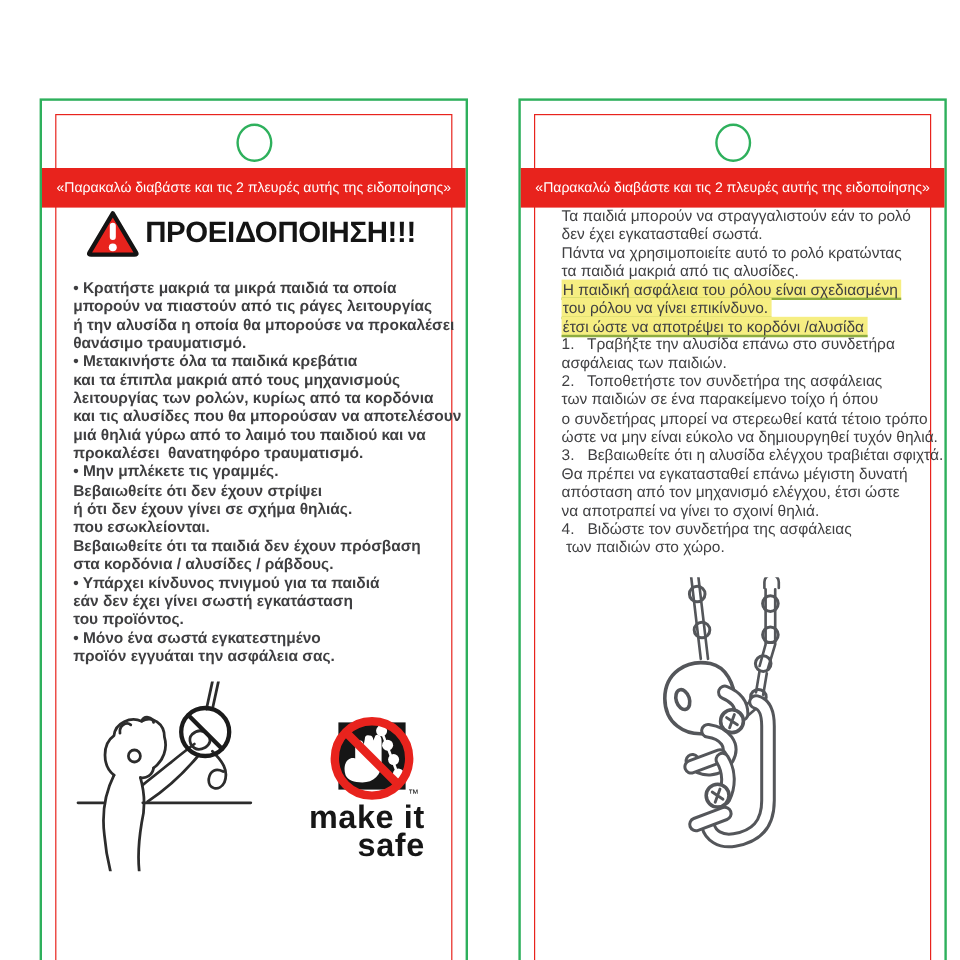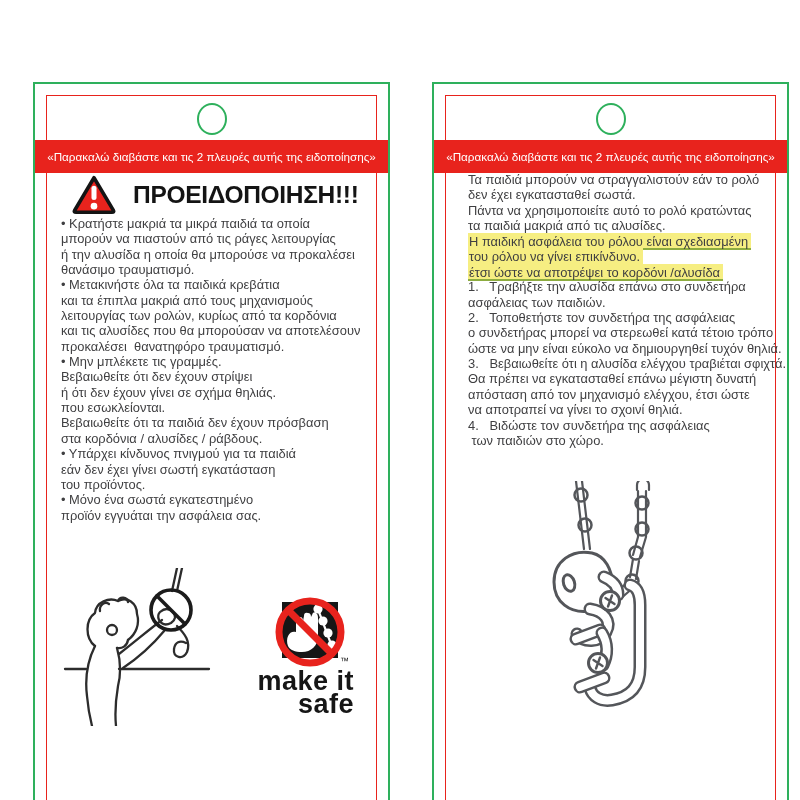--- a/index.html
+++ b/index.html
@@ -13,24 +13,24 @@
        border:2px solid var(--green);box-sizing:border-box;}
   .tag-left{left:33px;}
   .tag-right{left:432px;}
   .red-frame{position:absolute;top:11px;left:11px;right:11px;bottom:11px;
              border:1.5px solid var(--red);pointer-events:none;}
   .hole{position:absolute;top:19px;left:50%;transform:translateX(-50%);
         width:26px;height:28px;border:2.5px solid var(--green);border-radius:50%;background:#fff;}
   .band{position:absolute;top:56px;left:0;right:0;height:33px;background:var(--red);
         display:flex;align-items:center;justify-content:center;}
   .band-text{color:#fff;font-size:11.7px;letter-spacing:0;white-space:nowrap;}
-  .title-row{position:absolute;left:36px;top:90px;display:flex;align-items:center;gap:16px;}
+  .title-row{position:absolute;left:36px;top:90px;display:flex;align-items:center;gap:4px;}
   .title{font-size:24.5px;font-weight:bold;color:#141414;letter-spacing:-0.3px;white-space:nowrap;}
   .body{position:absolute;font-size:12.9px;line-height:15.35px;}
-  .body-left{left:26px;top:132px;}
+  .body-left{left:26px;top:148px;font-weight:bold;}
   .body-right{left:14px;top:88px;margin-left:20px;}
   .line{white-space:pre;color:var(--text);}
   .hl{background:var(--highlight);border-bottom:2.5px solid var(--underline);padding:0.5px 3px 0 1px;}
   .child-illus{position:absolute;left:24px;top:484px;}
   .logo-block{position:absolute;right:34px;top:512px;display:flex;flex-direction:column;align-items:flex-end;}
   .logo-text{font-size:27px;line-height:23px;font-weight:bold;color:var(--ink);
              letter-spacing:0.5px;text-align:right;white-space:nowrap;}
   .device-illus{position:absolute;left:112px;top:397px;}
   svg{display:block;}
   .ln{stroke:#2c2c2c;stroke-width:2.3;fill:none;stroke-linecap:round;stroke-linejoin:round;}
@@ -61,20 +61,21 @@
 
     <div class="body body-left">
         <div class="line">• Κρατήστε μακριά τα μικρά παιδιά τα οποία</div>
         <div class="line">μπορούν να πιαστούν από τις ράγες λειτουργίας</div>
         <div class="line">ή την αλυσίδα η οποία θα μπορούσε να προκαλέσει</div>
         <div class="line">θανάσιμο τραυματισμό.</div>
         <div class="line">• Μετακινήστε όλα τα παιδικά κρεβάτια</div>
         <div class="line">και τα έπιπλα μακριά από τους μηχανισμούς</div>
         <div class="line">λειτουργίας των ρολών, κυρίως από τα κορδόνια</div>
         <div class="line">και τις αλυσίδες που θα μπορούσαν να αποτελέσουν</div>
+        <div class="line">μιά θηλιά γύρω από το λαιμό του παιδιού και να</div>
         <div class="line">προκαλέσει  θανατηφόρο τραυματισμό.</div>
         <div class="line">• Μην μπλέκετε τις γραμμές.</div>
         <div class="line">Βεβαιωθείτε ότι δεν έχουν στρίψει</div>
         <div class="line">ή ότι δεν έχουν γίνει σε σχήμα θηλιάς.</div>
         <div class="line">που εσωκλείονται.</div>
         <div class="line">Βεβαιωθείτε ότι τα παιδιά δεν έχουν πρόσβαση</div>
         <div class="line">στα κορδόνια / αλυσίδες / ράβδους.</div>
         <div class="line">• Υπάρχει κίνδυνος πνιγμού για τα παιδιά</div>
         <div class="line">εάν δεν έχει γίνει σωστή εγκατάσταση</div>
         <div class="line">του προϊόντος.</div>
@@ -136,20 +137,21 @@
         <div class="line">Τα παιδιά μπορούν να στραγγαλιστούν εάν το ρολό</div>
         <div class="line">δεν έχει εγκατασταθεί σωστά.</div>
         <div class="line">Πάντα να χρησιμοποιείτε αυτό το ρολό κρατώντας</div>
         <div class="line">τα παιδιά μακριά από τις αλυσίδες.</div>
         <div class="line"><span class="hl">Η παιδική ασφάλεια του ρόλου είναι σχεδιασμένη</span></div>
         <div class="line"><span class="hl">του ρόλου να γίνει επικίνδυνο.</span></div>
         <div class="line"><span class="hl">έτσι ώστε να αποτρέψει το κορδόνι /αλυσίδα</span></div>
         <div class="line">1.   Τραβήξτε την αλυσίδα επάνω στο συνδετήρα</div>
         <div class="line">ασφάλειας των παιδιών.</div>
         <div class="line">2.   Τοποθετήστε τον συνδετήρα της ασφάλειας</div>
+        <div class="line">των παιδιών σε ένα παρακείμενο τοίχο ή όπου</div>
         <div class="line">ο συνδετήρας μπορεί να στερεωθεί κατά τέτοιο τρόπο</div>
         <div class="line">ώστε να μην είναι εύκολο να δημιουργηθεί τυχόν θηλιά.</div>
         <div class="line">3.   Βεβαιωθείτε ότι η αλυσίδα ελέγχου τραβιέται σφιχτά.</div>
         <div class="line">Θα πρέπει να εγκατασταθεί επάνω μέγιστη δυνατή</div>
         <div class="line">απόσταση από τον μηχανισμό ελέγχου, έτσι ώστε</div>
         <div class="line">να αποτραπεί να γίνει το σχοινί θηλιά.</div>
         <div class="line">4.   Βιδώστε τον συνδετήρα της ασφάλειας</div>
         <div class="line"> των παιδιών στο χώρο.</div>
       </div>
 

